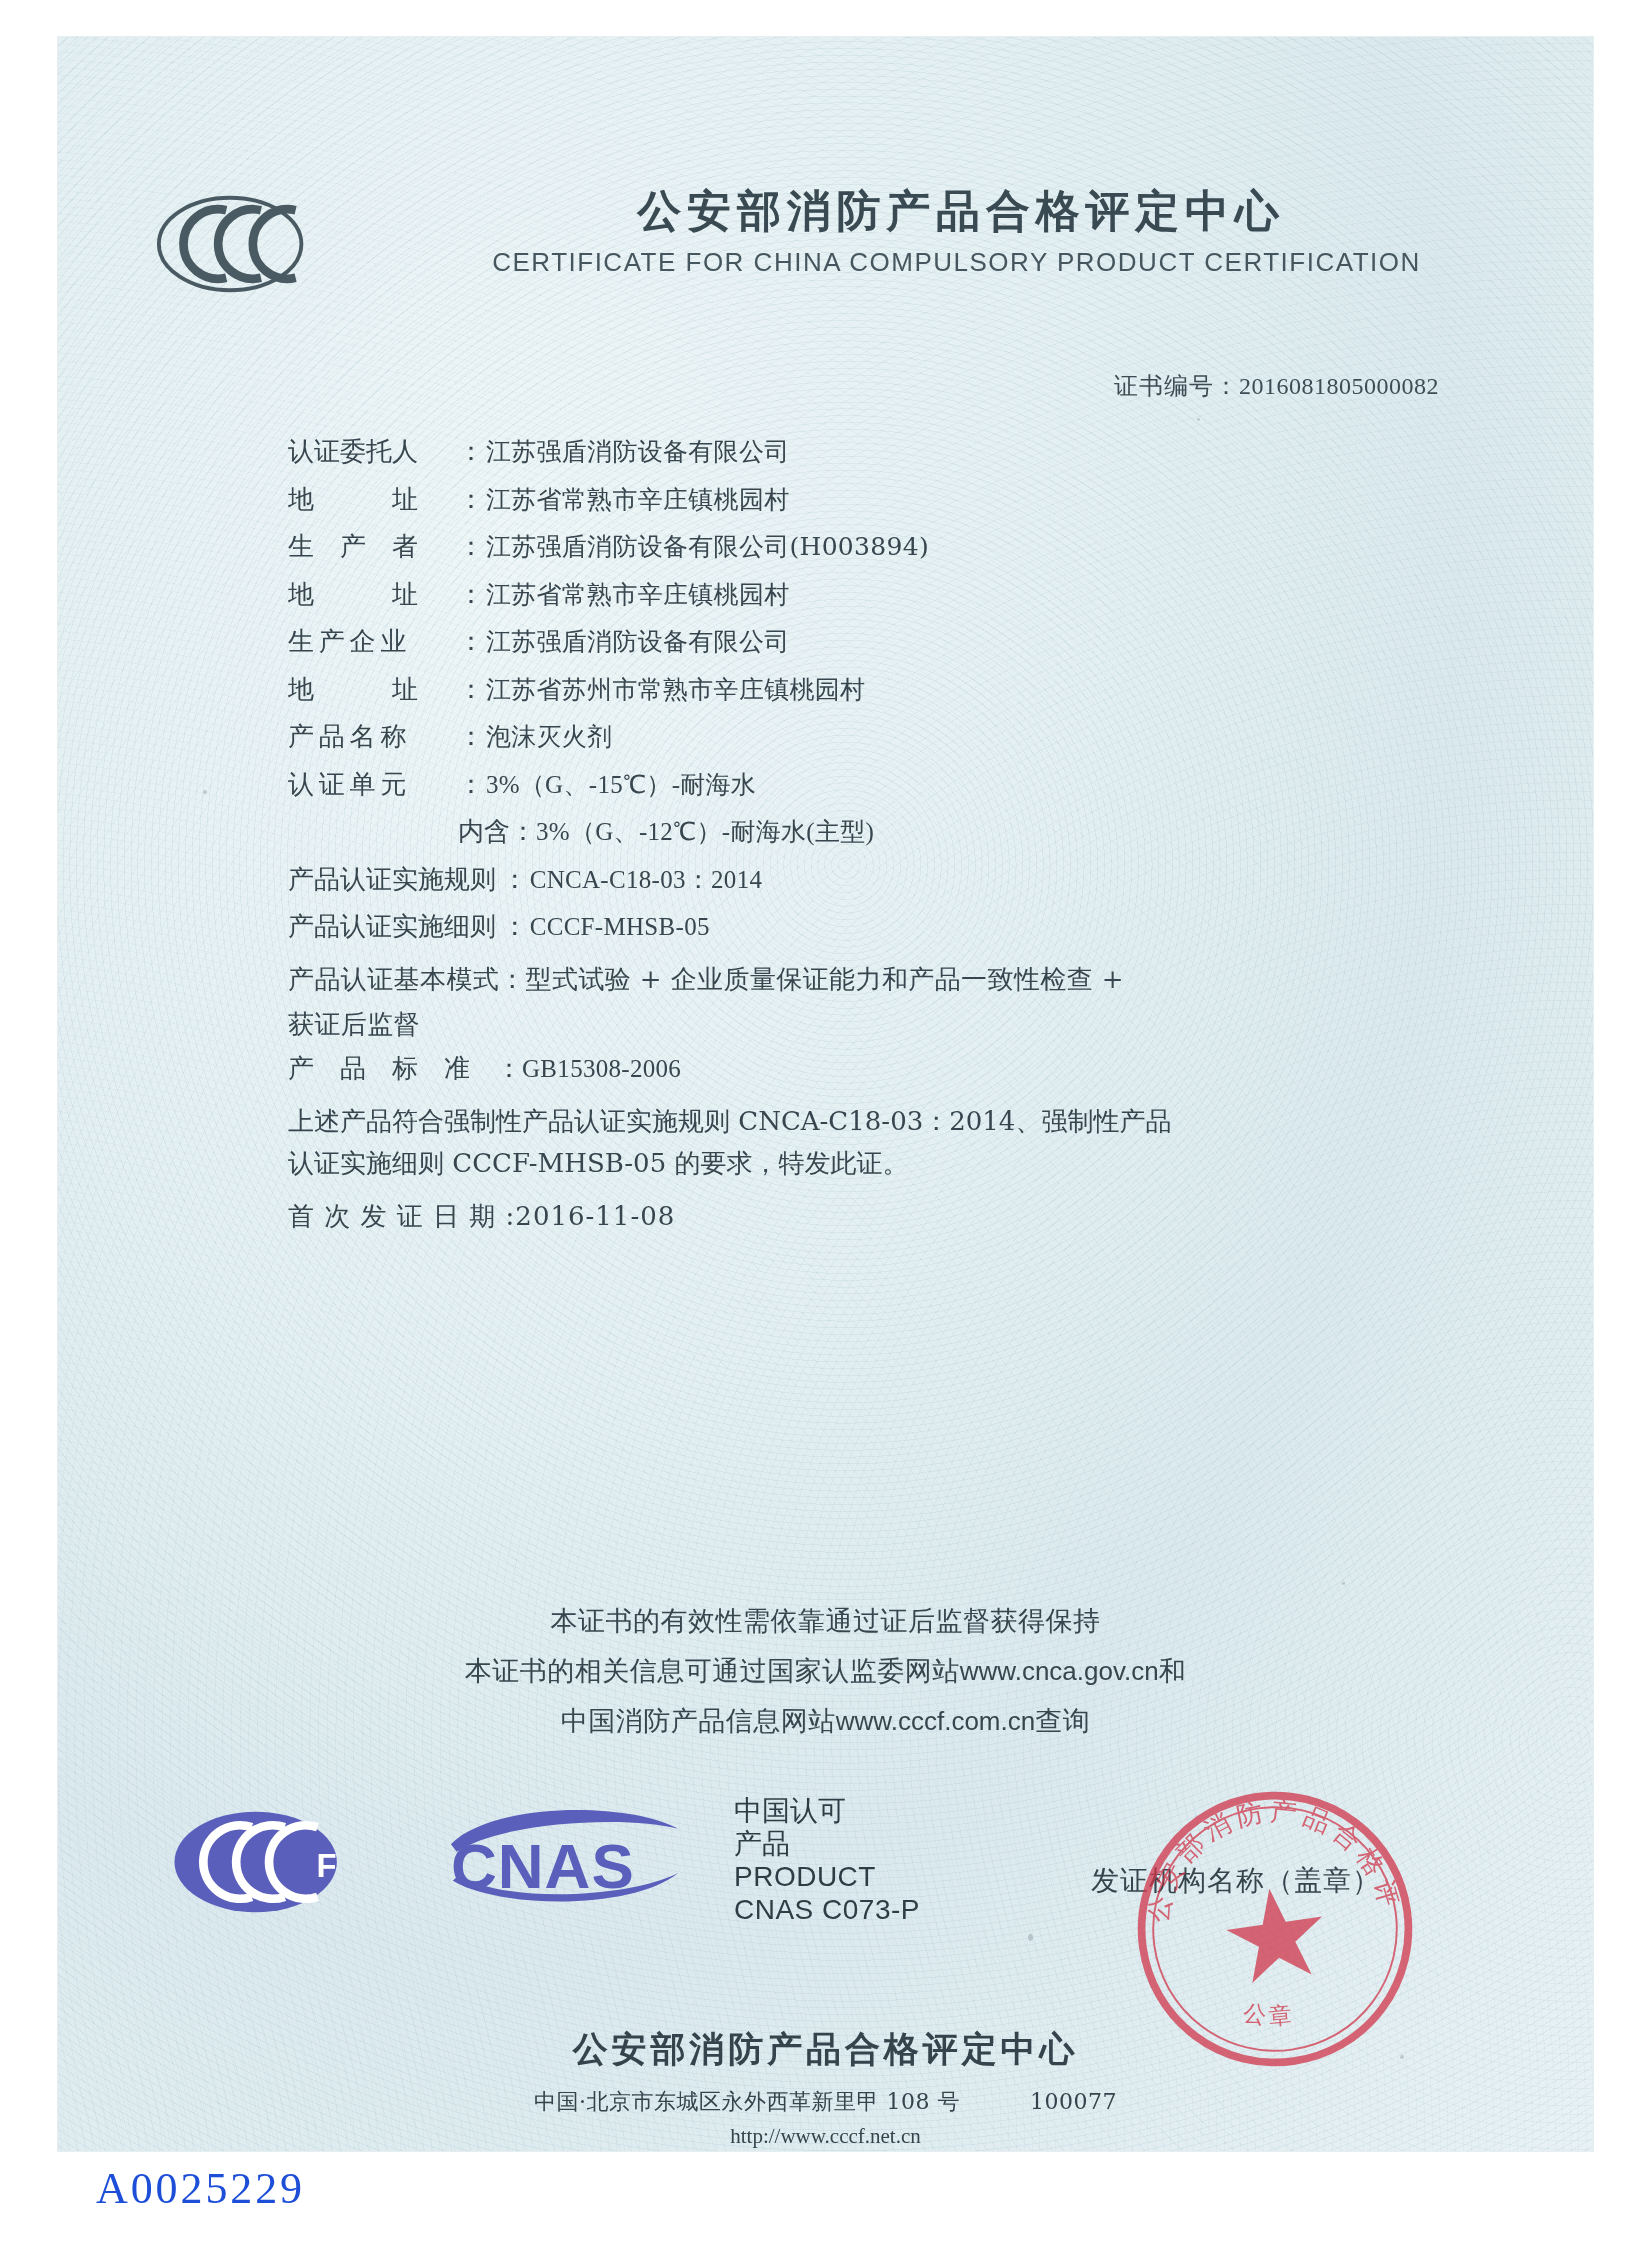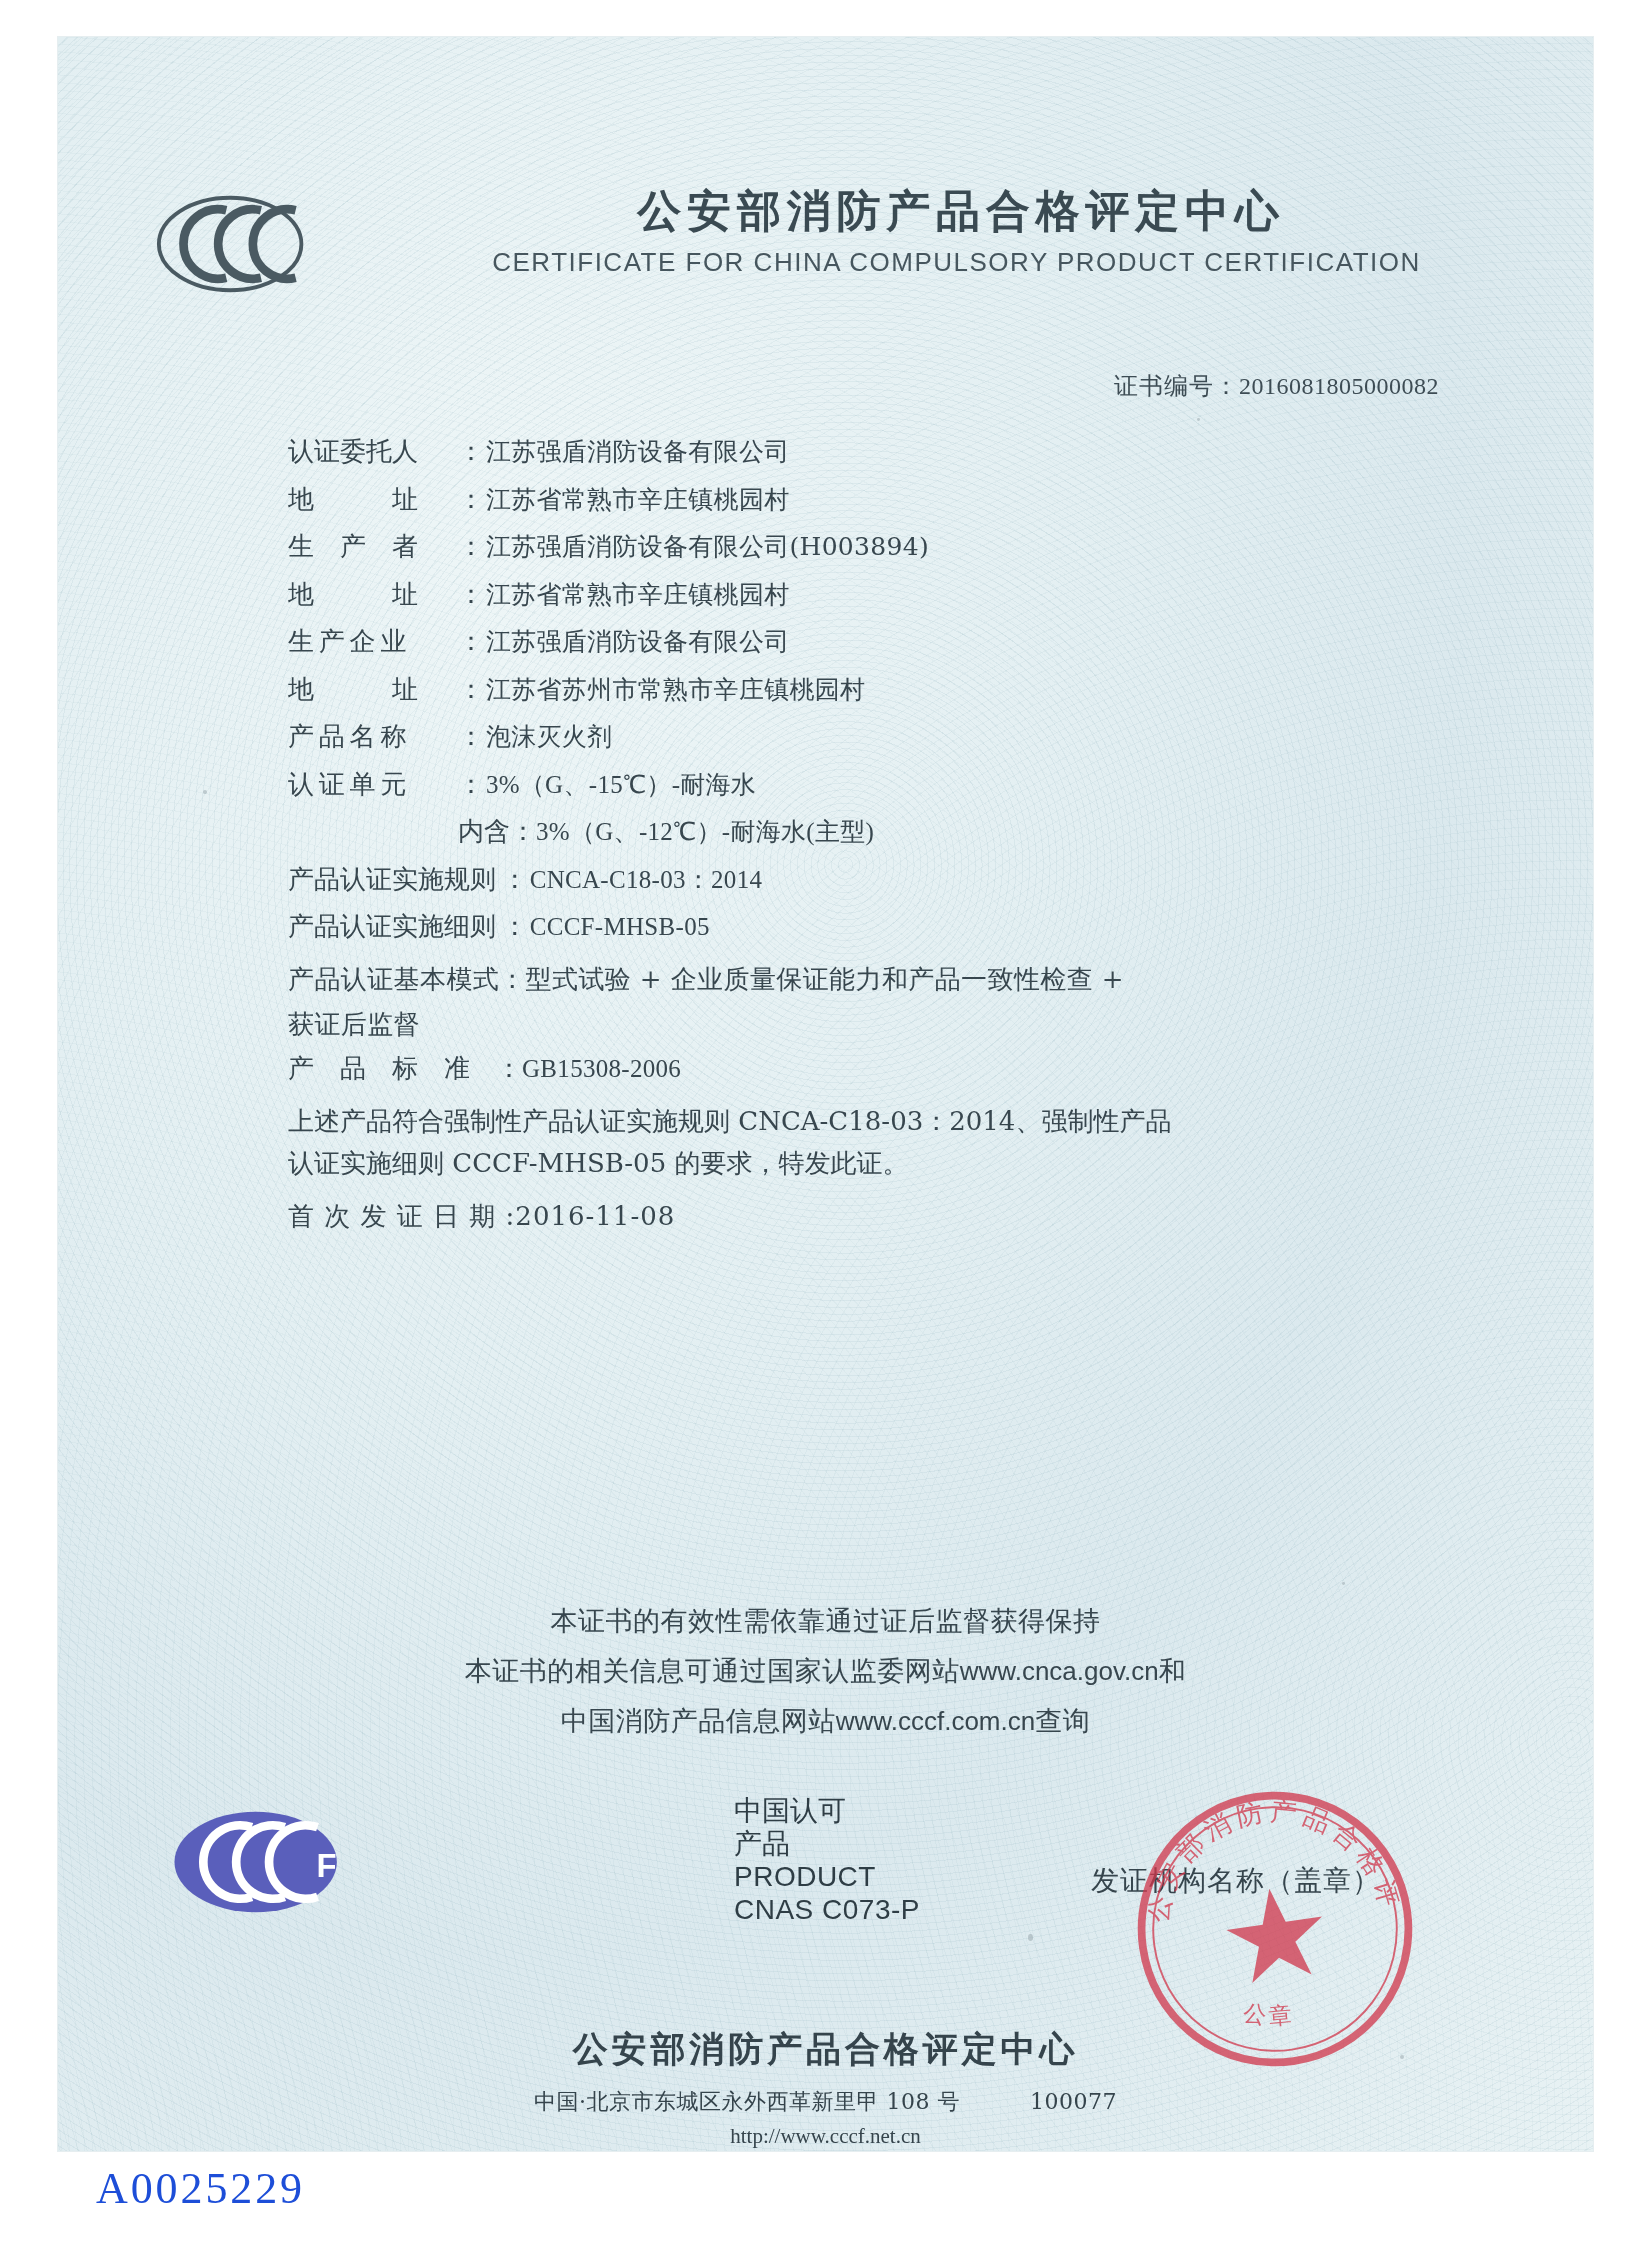--- a/index.html
+++ b/index.html
@@ -443,20 +443,27 @@
         <div class="ccc-f">
           <svg width="203" height="116" viewBox="0 0 210 120">
             <ellipse cx="100" cy="60" rx="84" ry="52" fill="#5a5fbb"></ellipse>
             <path d="M96 24 A38 38 0 1 0 96 96" fill="none" stroke="#ffffff" stroke-width="9"></path>
             <path d="M130 24 A38 38 0 1 0 130 96" fill="none" stroke="#ffffff" stroke-width="9"></path>
             <path d="M164 24 A38 38 0 1 0 164 96" fill="none" stroke="#ffffff" stroke-width="9"></path>
             <text x="163" y="76" font-family="Liberation Sans, sans-serif" font-size="34" fill="#ffffff" font-weight="bold">F</text>
           </svg>
         </div>
 
+        <div class="cnas">
+          <svg width="261" height="130" viewBox="0 0 270 135">
+            <path d="M16 50 C 60 6, 200 6, 252 34 C 200 20, 70 26, 22 58 Z" fill="#5a5fbb"></path>
+            <path d="M18 88 C 70 118, 205 118, 252 80 C 200 106, 72 112, 24 82 Z" fill="#5a5fbb"></path>
+            <text x="16" y="96" font-family="Liberation Sans, sans-serif" font-size="66" font-weight="bold" fill="#5a5fbb" letter-spacing="1">CNAS</text>
+          </svg>
+        </div>
 
         <div class="cnas-text">
           <div>中国认可</div>
           <div>产品</div>
           <div class="en">PRODUCT</div>
           <div class="en">CNAS C073-P</div>
         </div>
 
         <div class="issuer-label">发证机构名称（盖章）</div>
 

